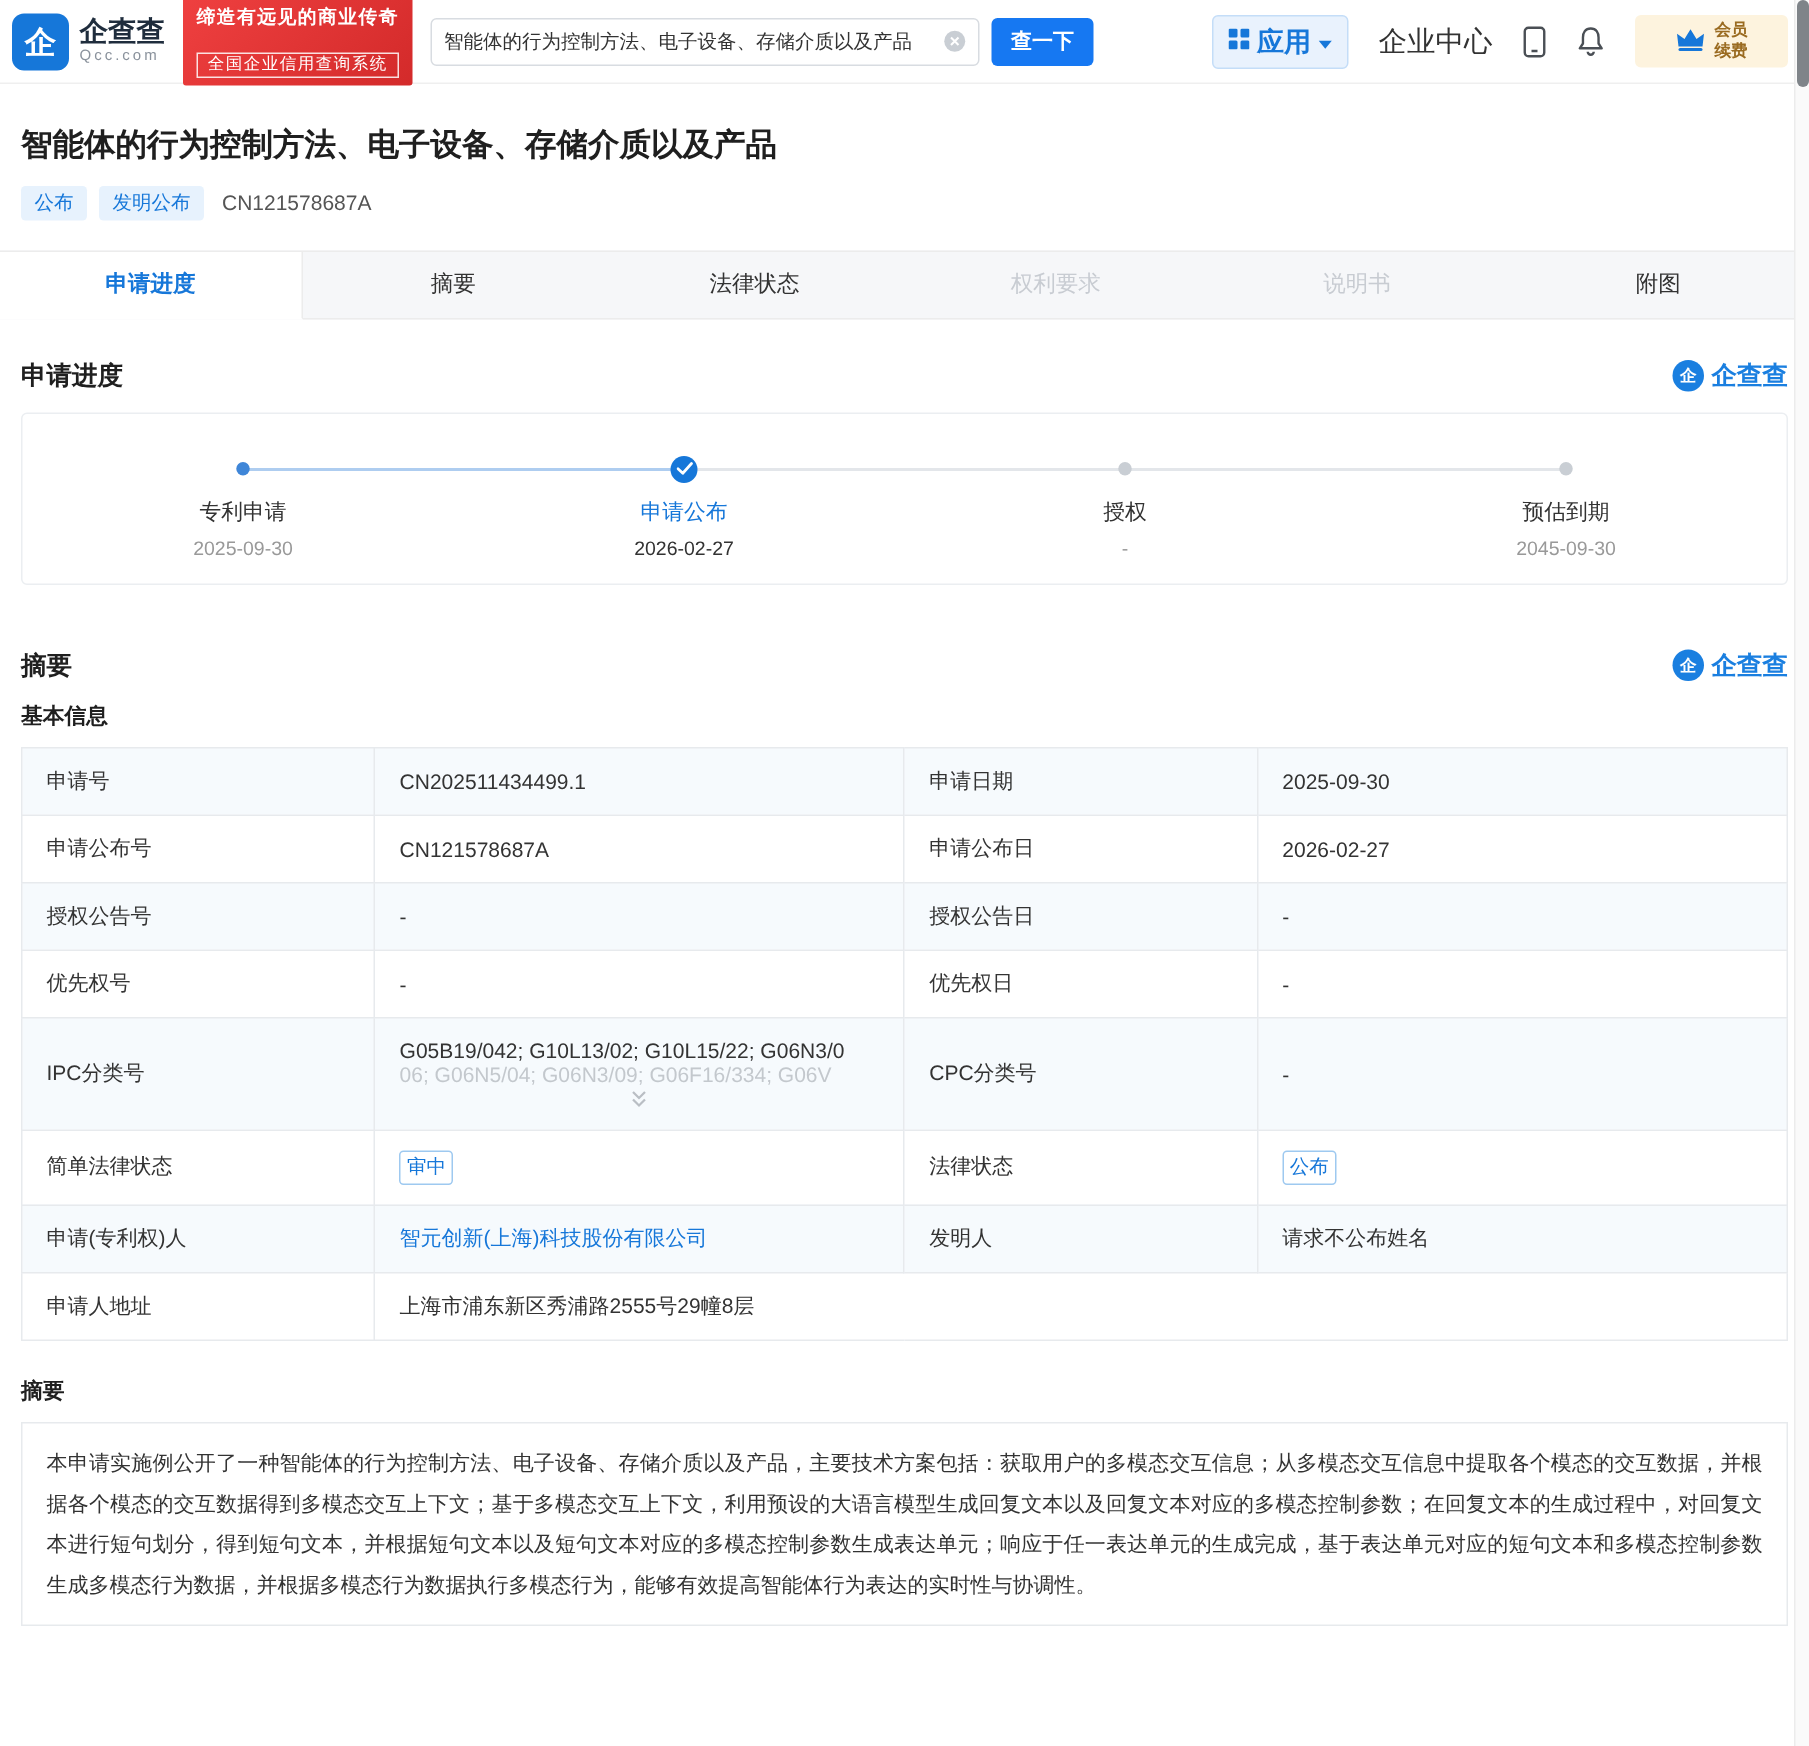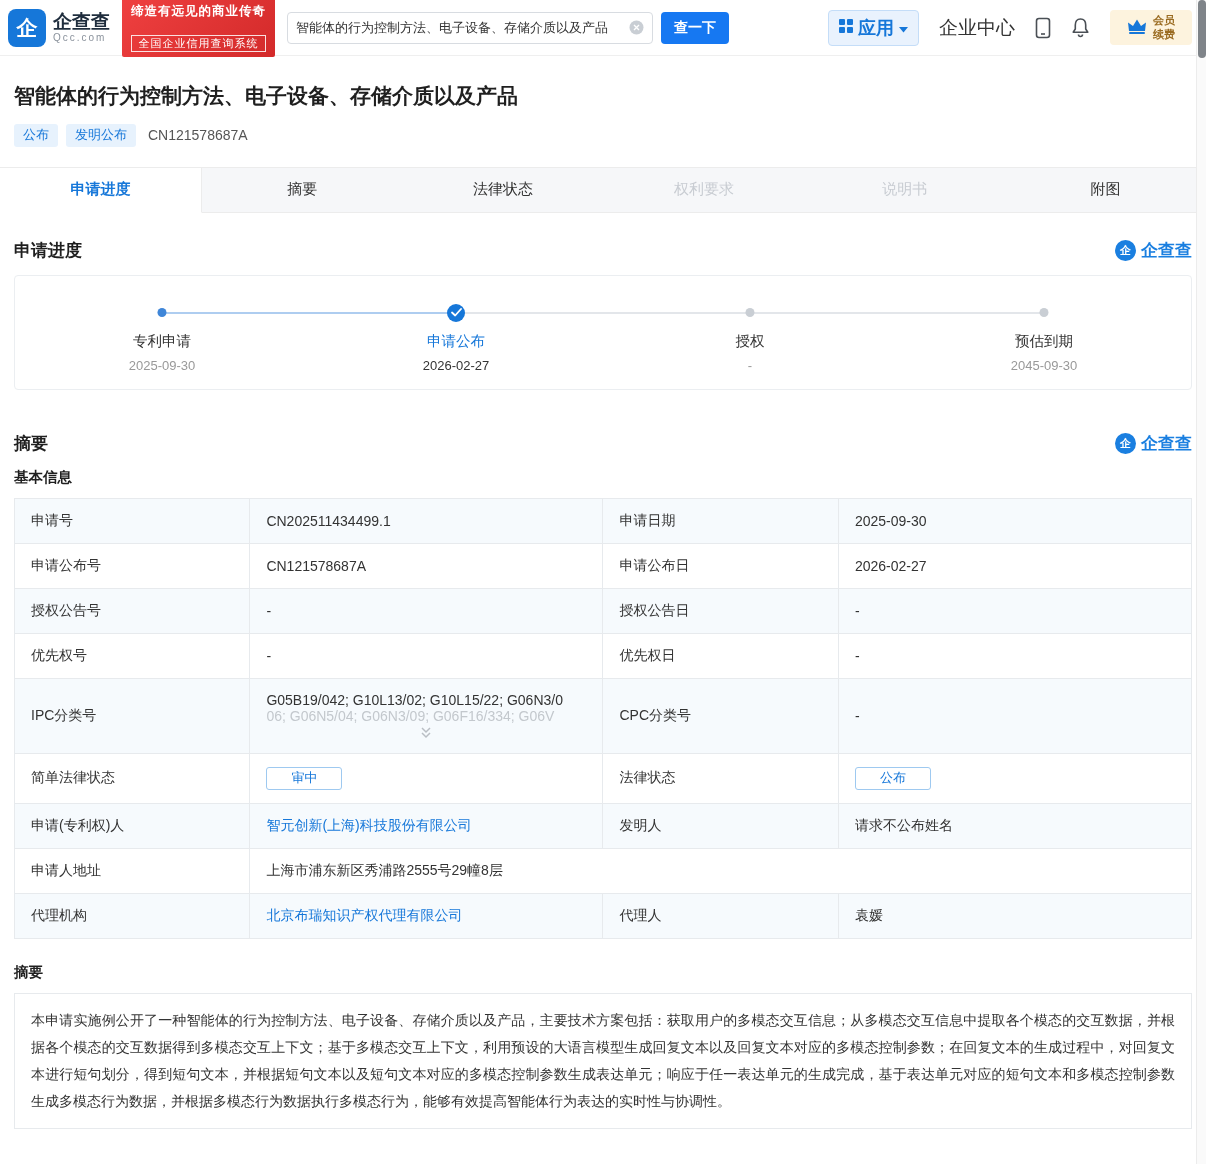--- a/index.html
+++ b/index.html
@@ -29,35 +29,35 @@
   .clear-btn { flex: 0 0 auto; cursor: pointer; display: flex; }
   .search-btn { height: 32px; width: 68px; background: #1678f2; color: #fff; border: none;
     border-radius: 4px; font-size: 14px; font-weight: bold; cursor: pointer; font-family: inherit; }
   .topnav { margin-left: auto; display: flex; align-items: center; gap: 20px; }
   .apps-pill { display: flex; align-items: center; gap: 5px; background: #e9f2fd;
     border: 1px solid #c4ddf8; color: #1677d9; padding: 5px 10px; border-radius: 4px;
     font-size: 18px; font-weight: bold; cursor: pointer; }
   .plain-link { font-size: 19px; color: #333; cursor: pointer; }
   .icon-btn { display: flex; cursor: pointer; }
   .member { display: flex; align-items: center; gap: 6px; background: #fdf3de;
-    padding: 4px 17px; border-radius: 4px; cursor: pointer; }
+    padding: 4px 27px; border-radius: 4px; cursor: pointer; }
   .member-text { font-size: 11px; line-height: 1.25; color: #9a6b21; font-weight: bold; }
   
   .scrollbar { position: absolute; top: 0; right: 0; width: 10px; height: 1164px;
     background: #fafafa; border-left: 1px solid #ececec; }
   .scrollbar .thumb { position: absolute; top: 0; left: 1px; width: 8px; height: 58px;
     background: #7f8489; border-radius: 4px; }
   
   .title-block { padding: 26px 14px 20px; }
   .page-title { font-size: 21px; font-weight: bold; color: #1f1f1f; margin-bottom: 14px; }
   .title-meta { display: flex; align-items: center; gap: 8px; }
   .tag-filled { display: inline-block; background: #e7f2fd; color: #1677d9;
     font-size: 13px; padding: 3px 9px; border-radius: 3px; line-height: 1.3; }
   .tag-outline { display: inline-block; border: 1px solid #9ec9f0; color: #1677d9;
-    background: #fff; font-size: 13px; padding: 2px 24px; border-radius: 3px; line-height: 1.3; }
+    background: #fff; font-size: 13px; padding: 2px 4px; border-radius: 3px; line-height: 1.3; }
   .patent-no { font-size: 14px; color: #555; margin-left: 4px; }
   
   .tabs { display: flex; height: 46px; background: #f6f7f9;
     border-top: 1px solid #ececec; border-bottom: 1px solid #ececec; }
   .tab { flex: 1; display: flex; align-items: center; justify-content: center;
     font-size: 15px; color: #333; cursor: pointer; }
   .tab.active { background: #fff; color: #1677d9; font-weight: bold;
     border-right: 1px solid #ececec; border-bottom: 1px solid #fff; margin-bottom: -1px; }
   .tab.disabled { color: #c8ccd2; cursor: default; }
   
@@ -296,28 +296,20 @@
         <td>
           <a class="link" href="#">智元创新(上海)科技股份有限公司</a>
         </td>
         <td class="lbl">发明人</td>
         <td>请求不公布姓名</td>
       </tr>
       <tr>
         <td class="lbl">申请人地址</td>
         <td colspan="3">上海市浦东新区秀浦路2555号29幢8层</td>
       </tr>
-      <tr>
-        <td class="lbl">代理机构</td>
-        <td>
-          <a class="link" href="#">北京布瑞知识产权代理有限公司</a>
-        </td>
-        <td class="lbl">代理人</td>
-        <td>袁媛</td>
-      </tr>
     </tbody>
   </table>
 
   <div class="sub-title" style="margin-top:24px;">摘要</div>
   <div class="abstract-box">本申请实施例公开了一种智能体的行为控制方法、电子设备、存储介质以及产品，主要技术方案包括：获取用户的多模态交互信息；从多模态交互信息中提取各个模态的交互数据，并根据各个模态的交互数据得到多模态交互上下文；基于多模态交互上下文，利用预设的大语言模型生成回复文本以及回复文本对应的多模态控制参数；在回复文本的生成过程中，对回复文本进行短句划分，得到短句文本，并根据短句文本以及短句文本对应的多模态控制参数生成表达单元；响应于任一表达单元的生成完成，基于表达单元对应的短句文本和多模态控制参数生成多模态行为数据，并根据多模态行为数据执行多模态行为，能够有效提高智能体行为表达的实时性与协调性。</div>
 
 </main>
 
 <div class="scrollbar">
   <div class="thumb"></div>

